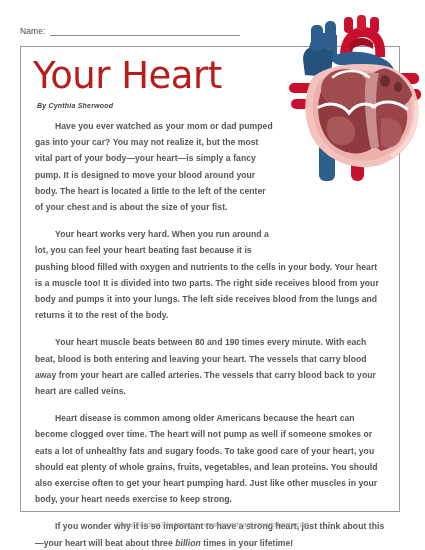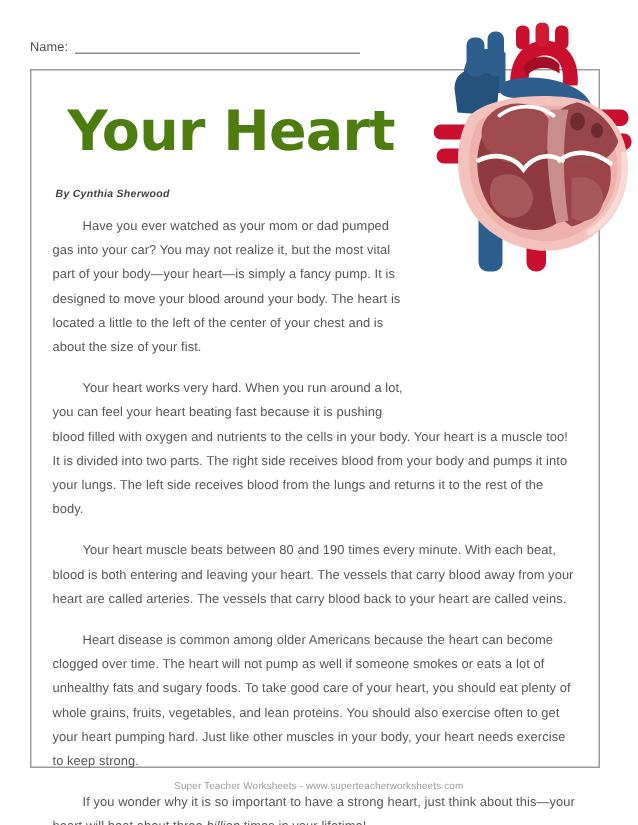--- a/index.html
+++ b/index.html
@@ -73,43 +73,44 @@
   .heart-float {
     float: right;
     width: 104px;
     height: 128px;
     shape-outside: margin-box;
     margin: 0 0 2px 6px;
   }
 
   
   .title {
-    margin: 12px;
+    margin: 0;
     padding: 9px 0 0 12px;
     font-size: 37px;
     line-height: 40px;
-    font-weight: bold;
-    color: #4d7c0f;
+    font-weight: normal;
+    color: #b91c1c;
     letter-spacing: -0.5px;
     font-family: "DejaVu Sans", sans-serif;
   }
   .byline {
     margin: 0;
     padding: 6px 0 0 16px;
     font-size: 7px;
     font-style: italic;
     font-weight: bold;
     color: #3f3f3f;
     letter-spacing: .2px;
   }
 
   
   .body-copy {
     padding: 0 14px 0 14px;
     margin-top: 9px;
+    font-weight: bold;
   }
   .body-copy p {
     margin: 0 0 11px 0;
     font-size: 8.6px;
     line-height: 16.2px;
     color: #565656;
     text-indent: 20px;
     letter-spacing: .05px;
   }
   .body-copy p:last-child { margin-bottom: 16px; }

